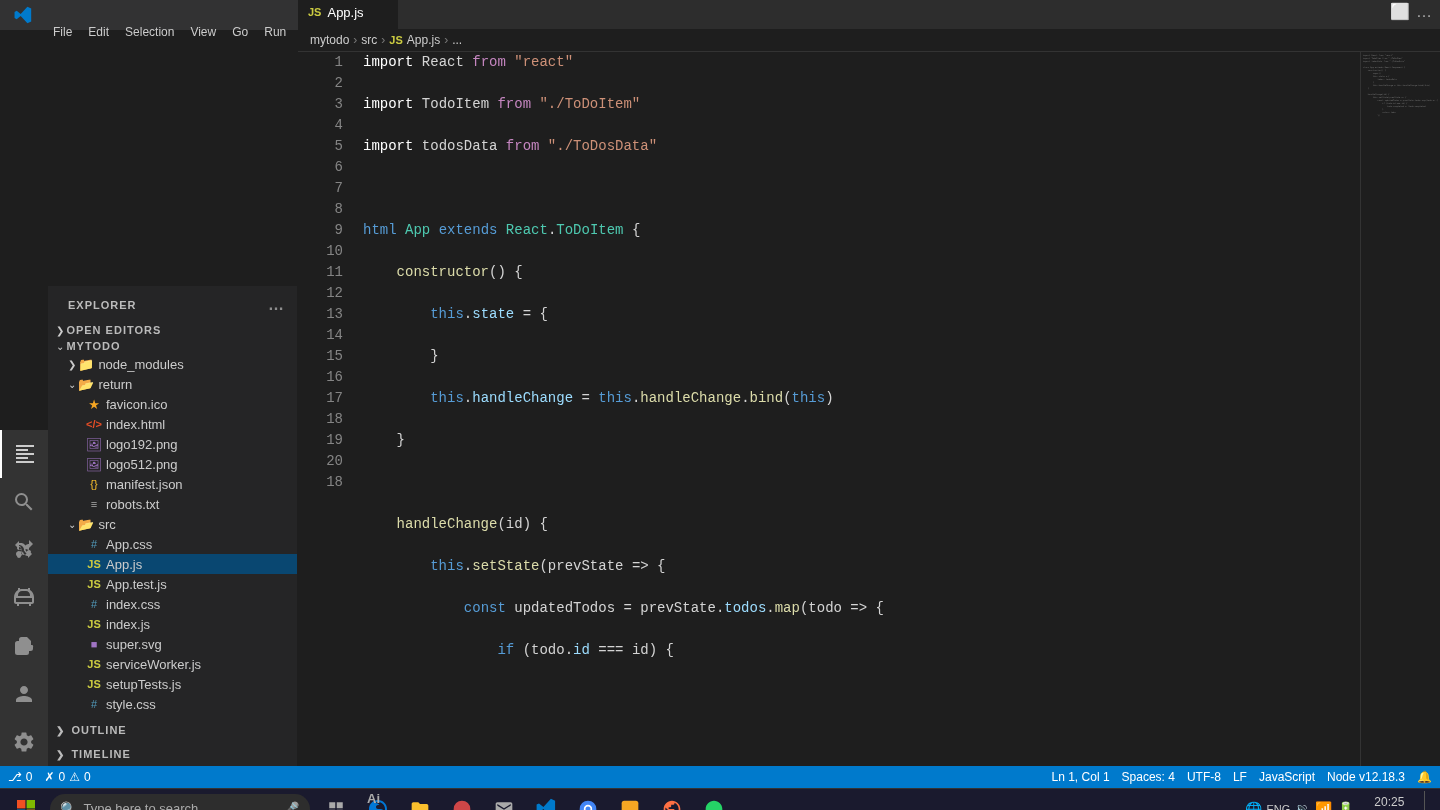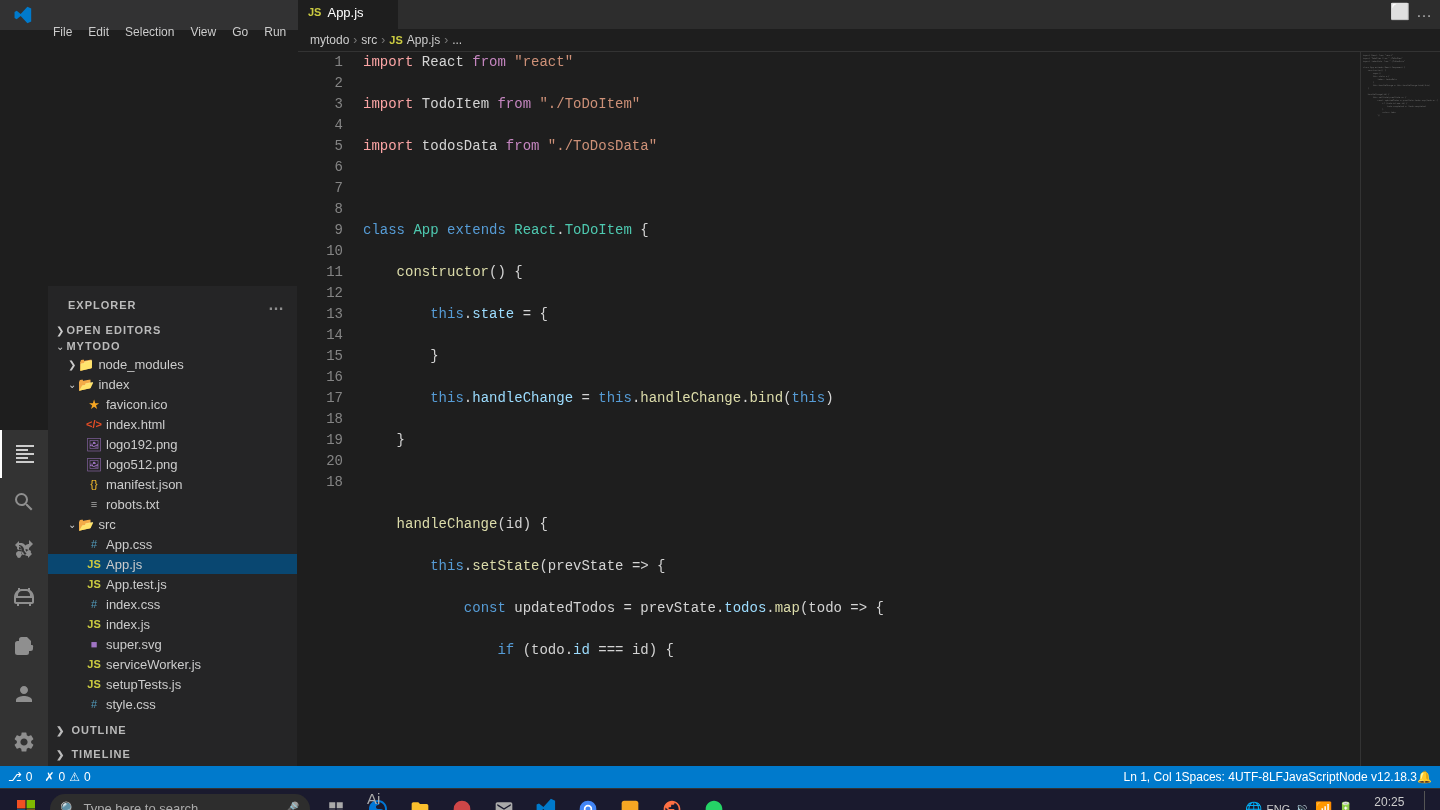--- a/index.html
+++ b/index.html
@@ -72,21 +72,21 @@
     
     #minimap { width: 80px; background: #1e1e1e; border-left: 1px solid #333; overflow: hidden; position: relative; }
     .minimap-inner { font-family: monospace; font-size: 2px; line-height: 3px; opacity: 0.6; padding: 2px; color: #aaa; white-space: pre; }
 
     
     #statusbar {
       height: 22px; background: #007acc; display: flex; align-items: center;
       font-size: 12px; color: #fff; padding: 0 8px; gap: 16px;
     }
     .status-left { display: flex; align-items: center; gap: 12px; }
-    .status-right { margin-left: auto; display: flex; align-items: center; }
+    .status-right { margin-left: auto; display: flex; align-items: center; gap: 12px; }
     .status-item { display: flex; align-items: center; gap: 4px; cursor: pointer; white-space: nowrap; }
 
     
     #taskbar {
       height: 40px; background: #1a1a2e; display: flex; align-items: center;
       padding: 0 4px; gap: 2px; border-top: 1px solid #333;
     }
     .taskbar-start { width: 44px; height: 36px; display: flex; align-items: center; justify-content: center; cursor: pointer; }
     .taskbar-search { flex: 0 0 260px; height: 30px; background: #2d2d2d; border-radius: 15px; display: flex; align-items: center; padding: 0 10px; gap: 6px; font-size: 13px; color: #aaa; cursor: pointer; }
     .taskbar-apps { display: flex; align-items: center; gap: 2px; margin-left: 4px; }
@@ -97,21 +97,21 @@
 
     
     .kw { color: #569cd6; } 
     .fn { color: #dcdcaa; } 
     .cl { color: #4ec9b0; } 
     .str { color: #ce9178; } 
     .op { color: #d4d4d4; } 
     .prop { color: #9cdcfe; }
     .plain { color: #d4d4d4; }
     .this { color: #569cd6; }
-    .imp { color: #fca5a5; }
+    .imp { color: #ffffff; }
     .from { color: #c586c0; }
     .line { display: block; height: 21px; }
 
     
     #code-content::-webkit-scrollbar { width: 8px; height: 8px; }
     #code-content::-webkit-scrollbar-track { background: #1e1e1e; }
     #code-content::-webkit-scrollbar-thumb { background: #424242; border-radius: 4px; }
     .sidebar-section { padding: 6px 12px; font-size: 11px; font-weight: 600; letter-spacing: 1px; color: #bbb; cursor: pointer; display: flex; align-items: center; gap: 4px; }
   </style>
 </head>
@@ -203,21 +203,21 @@
 
       <div class="tree-item" style="padding-left:20px;">
         <span class="chevron">❯</span>
         <span class="icon" style="color:#c09553;">📁</span>
         <span class="label">node_modules</span>
       </div>
 
       <div class="tree-item" style="padding-left:20px;">
         <span class="chevron">⌄</span>
         <span class="icon" style="color:#c09553;">📂</span>
-        <span class="label">index</span>
+        <span class="label">return</span>
       </div>
 
       <div class="tree-item" style="padding-left:38px;">
         <span class="icon" style="color:#f5a623;">★</span>
         <span class="label">favicon.ico</span>
       </div>
 
       <div class="tree-item" style="padding-left:38px;">
         <span class="icon" style="color:#e44d26;font-size:11px;font-weight:bold;">&lt;/&gt;</span>
         <span class="label">index.html</span>
@@ -352,21 +352,21 @@
           <div>17</div>
           <div>18</div>
           <div>19</div>
           <div>20</div>
         <div>18</div>
       </div>
       <div id="code-content"><span class="line"><span class="imp">import</span><span class="plain"> React </span><span class="from">from</span><span class="plain"> </span><span class="str">"react"</span></span>
 <span class="line"><span class="imp">import</span><span class="plain"> TodoItem </span><span class="from">from</span><span class="plain"> </span><span class="str">"./ToDoItem"</span></span>
 <span class="line"><span class="imp">import</span><span class="plain"> todosData </span><span class="from">from</span><span class="plain"> </span><span class="str">"./ToDosData"</span></span>
 <span class="line"><span class="plain"> </span></span>
-<span class="line"><span class="kw">class</span><span class="plain"> </span><span class="cl">App</span><span class="plain"> </span><span class="kw">extends</span><span class="plain"> </span><span class="cl">React</span><span class="plain">.</span><span class="cl">ToDoItem</span><span class="plain"> {</span></span>
+<span class="line"><span class="kw">html</span><span class="plain"> </span><span class="cl">App</span><span class="plain"> </span><span class="kw">extends</span><span class="plain"> </span><span class="cl">React</span><span class="plain">.</span><span class="cl">ToDoItem</span><span class="plain"> {</span></span>
 <span class="line"><span class="plain">    </span><span class="fn">constructor</span><span class="plain">() {</span></span>
 <span class="line"><span class="plain">        </span><span class="this">this</span><span class="plain">.</span><span class="prop">state</span><span class="plain"> = {</span></span>
 <span class="line"><span class="plain">        }</span></span>
 <span class="line"><span class="plain">        </span><span class="this">this</span><span class="plain">.</span><span class="prop">handleChange</span><span class="plain"> = </span><span class="this">this</span><span class="plain">.</span><span class="fn">handleChange</span><span class="plain">.</span><span class="fn">bind</span><span class="plain">(</span><span class="this">this</span><span class="plain">)</span></span>
 <span class="line"><span class="plain">    }</span></span>
 <span class="line"><span class="plain"> </span></span>
 <span class="line"><span class="plain">    </span><span class="fn">handleChange</span><span class="plain">(id) {</span></span>
 <span class="line"><span class="plain">        </span><span class="this">this</span><span class="plain">.</span><span class="fn">setState</span><span class="plain">(prevState </span><span class="op">=&gt;</span><span class="plain"> {</span></span>
 <span class="line"><span class="plain">            </span><span class="kw">const</span><span class="plain"> updatedTodos = prevState</span><span class="plain">.</span><span class="prop">todos</span><span class="plain">.</span><span class="fn">map</span><span class="plain">(todo </span><span class="op">=&gt;</span><span class="plain"> {</span></span>
 <span class="line"><span class="plain">                </span><span class="kw">if</span><span class="plain"> (todo</span><span class="plain">.</span><span class="prop">id</span><span class="plain"> === id) {</span></span>
@@ -512,14 +512,14 @@
     <span style="font-size:14px;">🔉</span>
     <span style="font-size:14px;">📶</span>
     <span style="font-size:14px;">🔋</span>
     <div class="time-block">
       <div style="font-size:12px;">20:25</div>
       <div style="font-size:12px;">25-07-2020</div>
     </div>
     <span style="width:8px;height:36px;border-left:1px solid #555;display:inline-block;"></span>
   </div>
 
-  <div style="position:absolute;bottom:0;left:367px;font-size:15px;color:#aaa;font-weight:normal;height:22px;line-height:22px;">Ai</div>
+  <div style="position:absolute;bottom:0;left:367px;font-size:13px;color:#aaa;font-weight:bold;height:22px;line-height:22px;">Ai</div>
 </div>
 
 </body></html>

